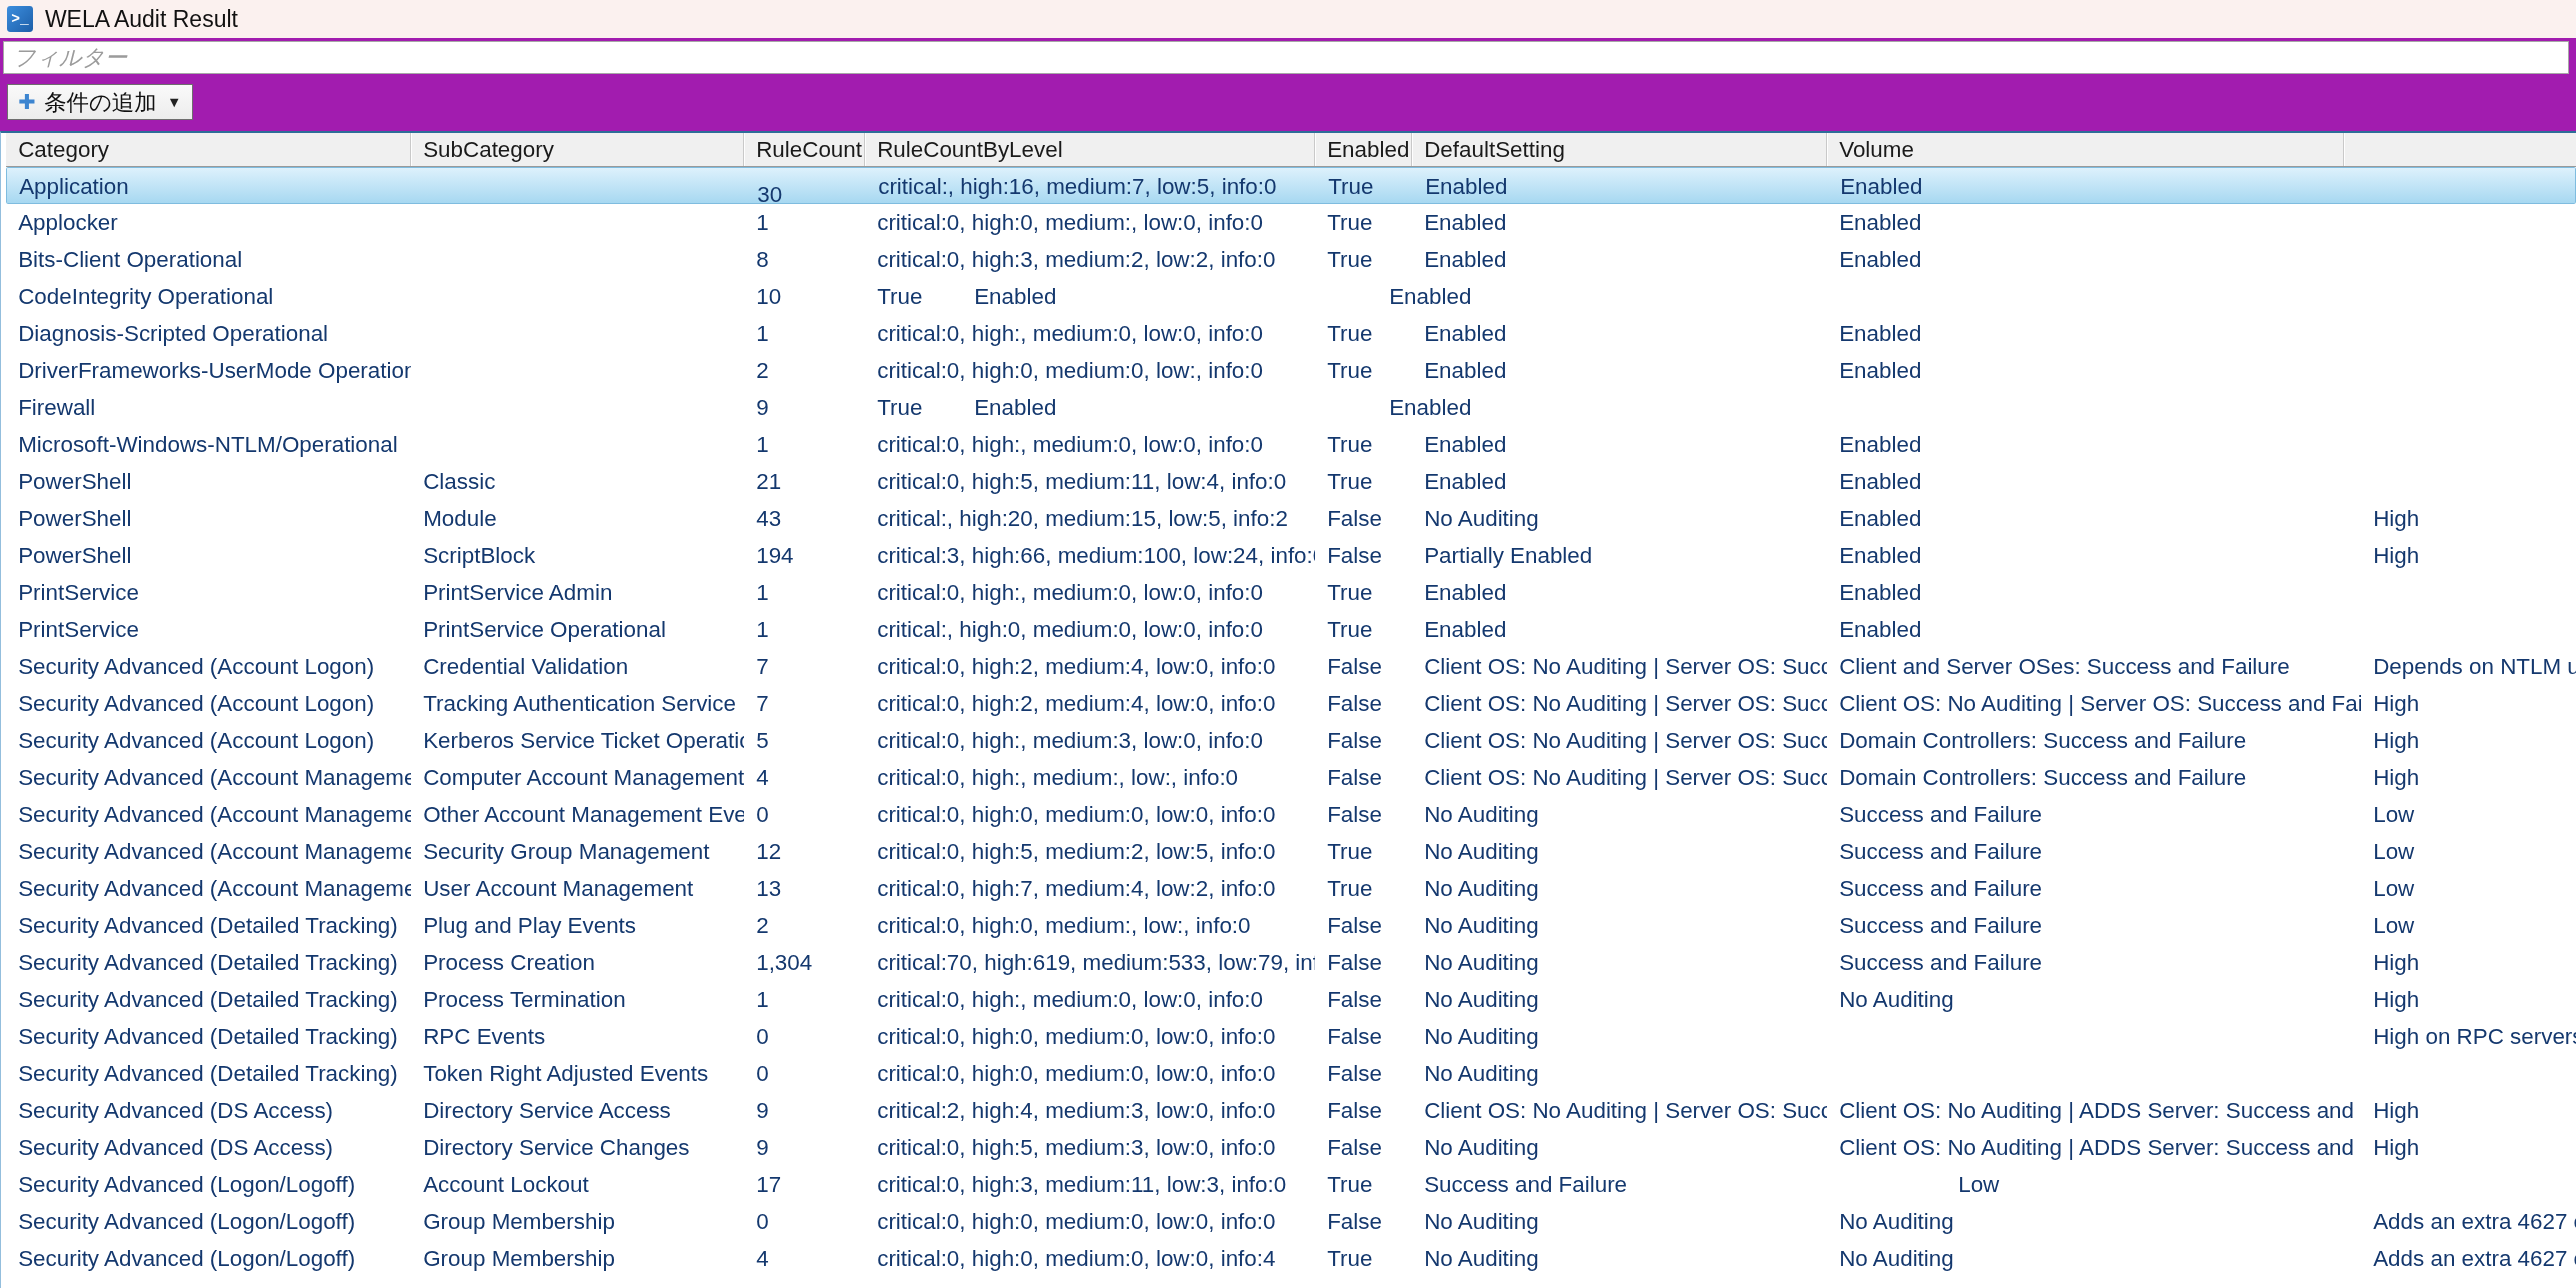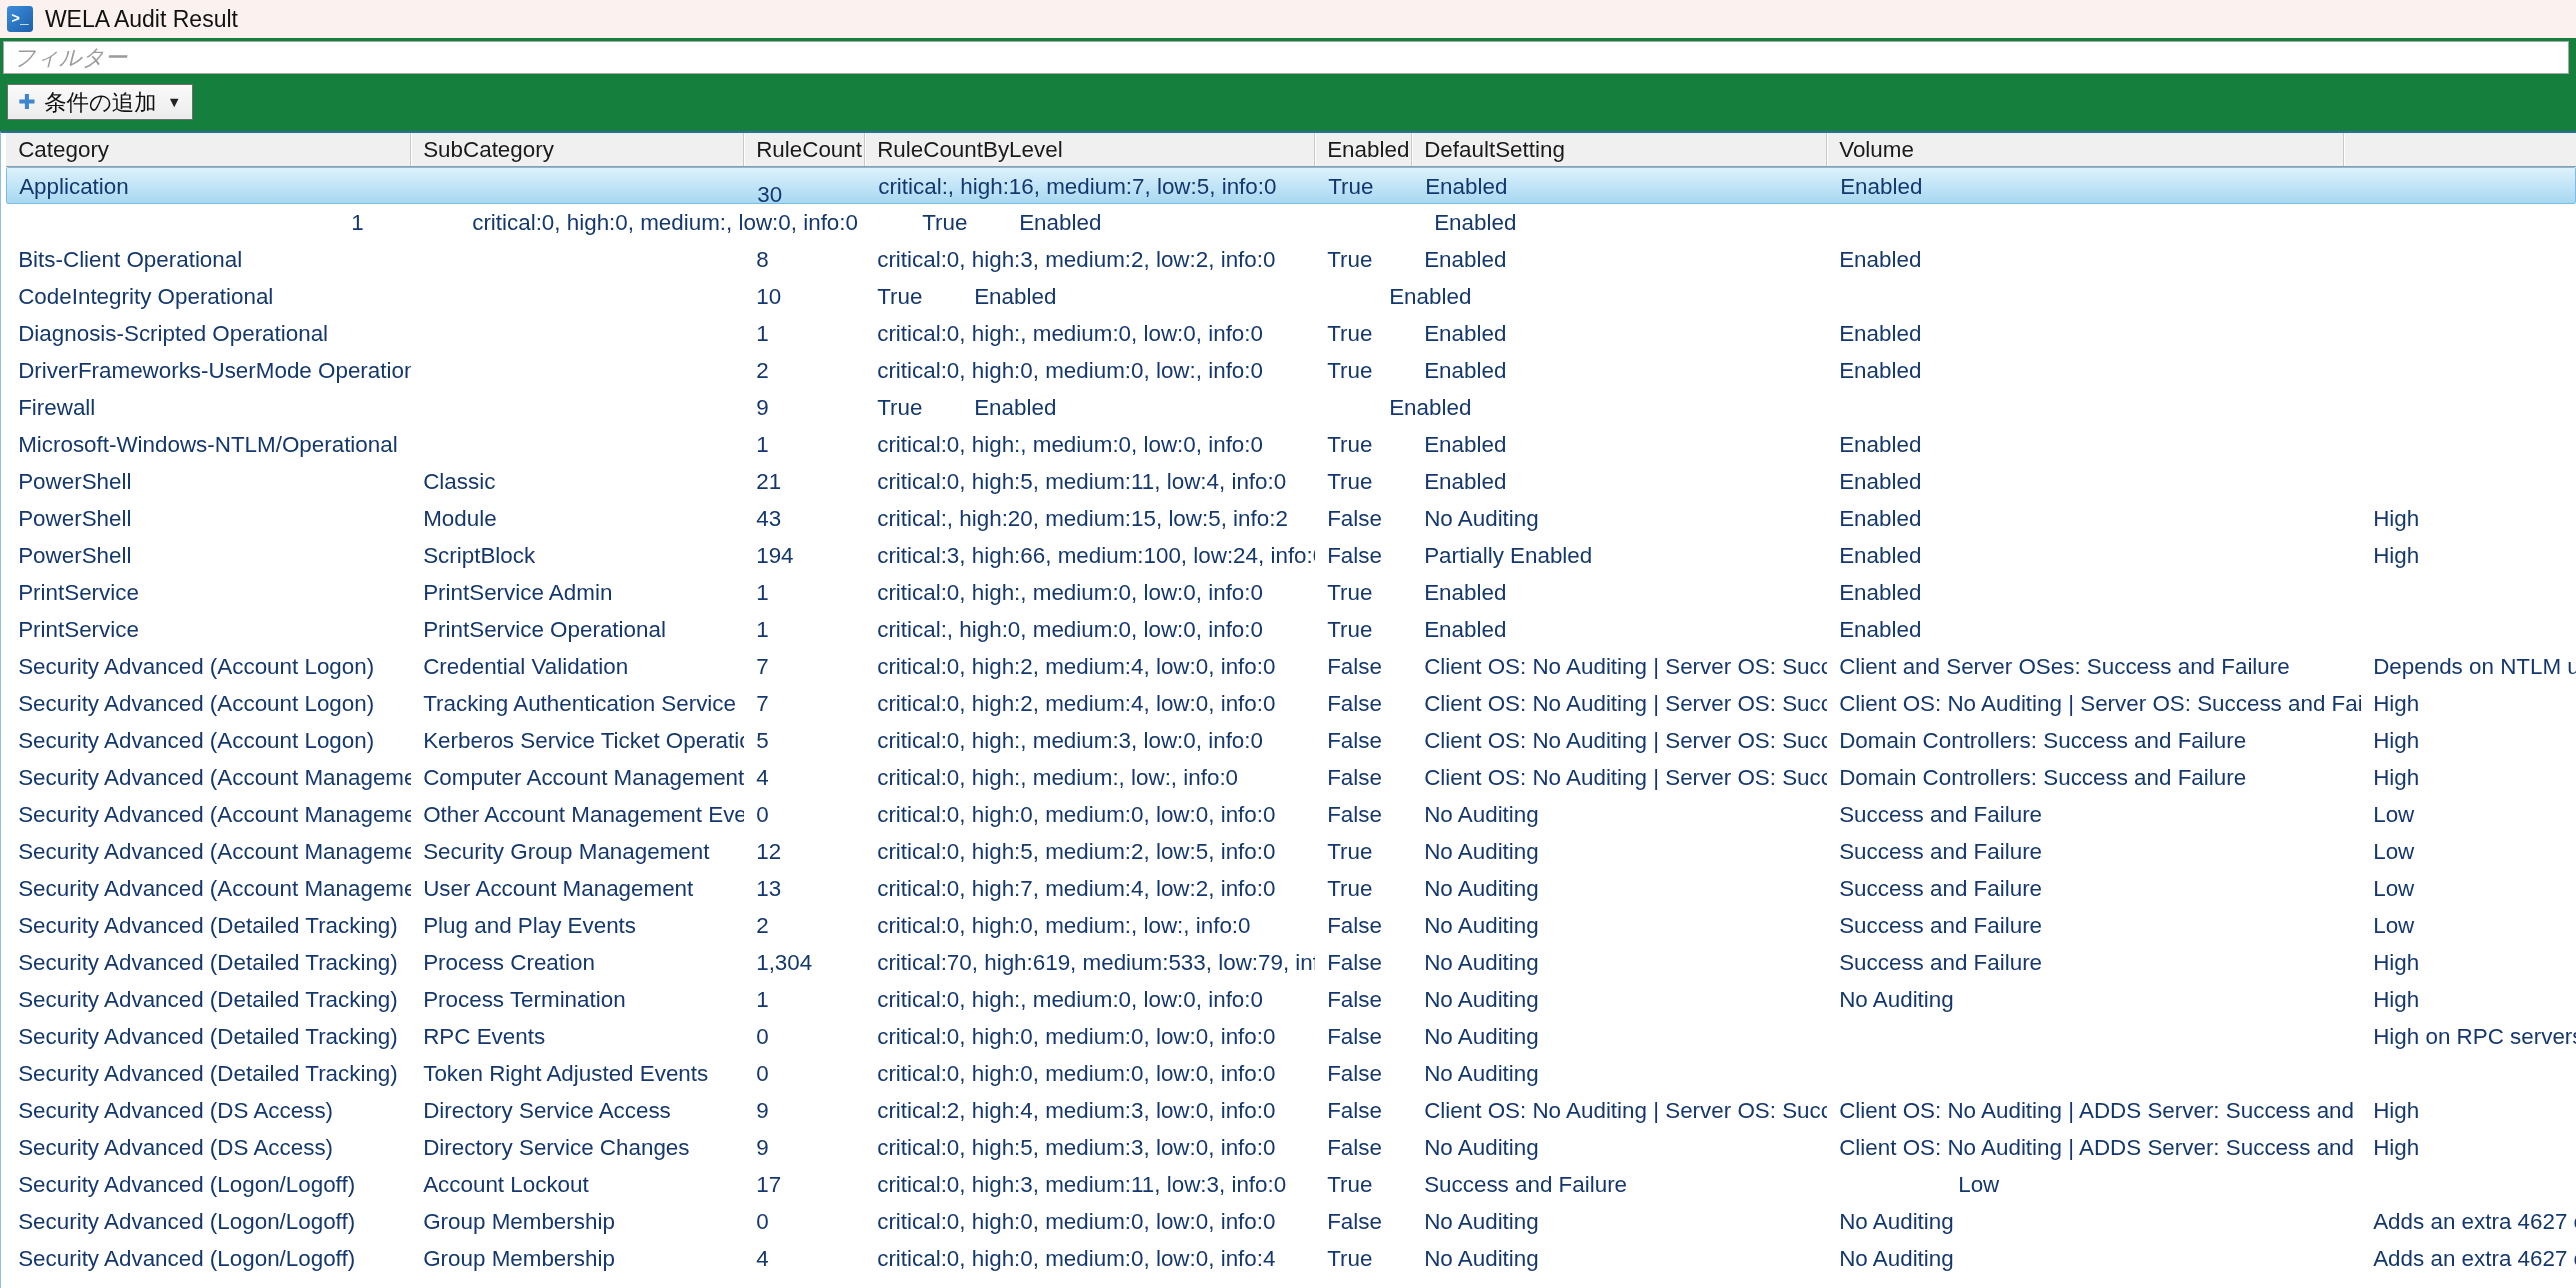--- a/index.html
+++ b/index.html
@@ -19,21 +19,21 @@
     width:26px;height:26px;border-radius:3.4px;
     background:linear-gradient(135deg,#3c8ede,#1d5ea8);
     color:#ffffff;font-weight:bold;font-size:14.6px;line-height:26px;
     text-align:center;display:inline-block;flex:0 0 auto;
     font-family:"Liberation Mono", monospace;
   }
   .title{font-size:23px;color:#111111;margin-left:12px;white-space:nowrap;}
 
   
   .toolbar-area{
-    height:93px;background:#15803d;position:relative;box-sizing:border-box;
+    height:93px;background:#a21caf;position:relative;box-sizing:border-box;
   }
   .filter-input{
     position:absolute;left:3.4px;top:3.4px;width:2566px;height:33px;
     box-sizing:border-box;border:1.7px solid #a7a7a7;background:#ffffff;
     font-size:22.4px;padding:0 8.6px;color:#222;outline:none;
     font-family:"Liberation Sans", sans-serif;
   }
   .filter-input::placeholder{color:#9b9b9b;font-style:italic;}
   .add-btn{
     position:absolute;left:6.9px;top:46px;height:36px;
@@ -111,20 +111,21 @@
           <div class="cell" style="width: 405px;">Application</div>
           <div class="cell" style="width: 333px;"></div>
           <div class="cell" style="width: 121px; margin-top: 8px;">30</div>
           <div class="cell" style="width: 450px;">critical:, high:16, medium:7, low:5, info:0</div>
           <div class="cell" style="width: 97px;">True</div>
           <div class="cell" style="width: 415px;">Enabled</div>
           <div class="cell" style="width: 534px;">Enabled</div>
           <div class="cell" style="width: 517px;"></div>
         </div>
         <div class="row">
+          <div class="cell" style="width: 405px;">Applocker</div>
           <div class="cell" style="width: 333px;"></div>
           <div class="cell" style="width: 121px;">1</div>
           <div class="cell" style="width: 450px;">critical:0, high:0, medium:, low:0, info:0</div>
           <div class="cell" style="width: 97px;">True</div>
           <div class="cell" style="width: 415px;">Enabled</div>
           <div class="cell" style="width: 534px;">Enabled</div>
           <div class="cell" style="width: 517px;"></div>
         </div>
         <div class="row">
           <div class="cell" style="width: 405px;">Bits-Client Operational</div>

